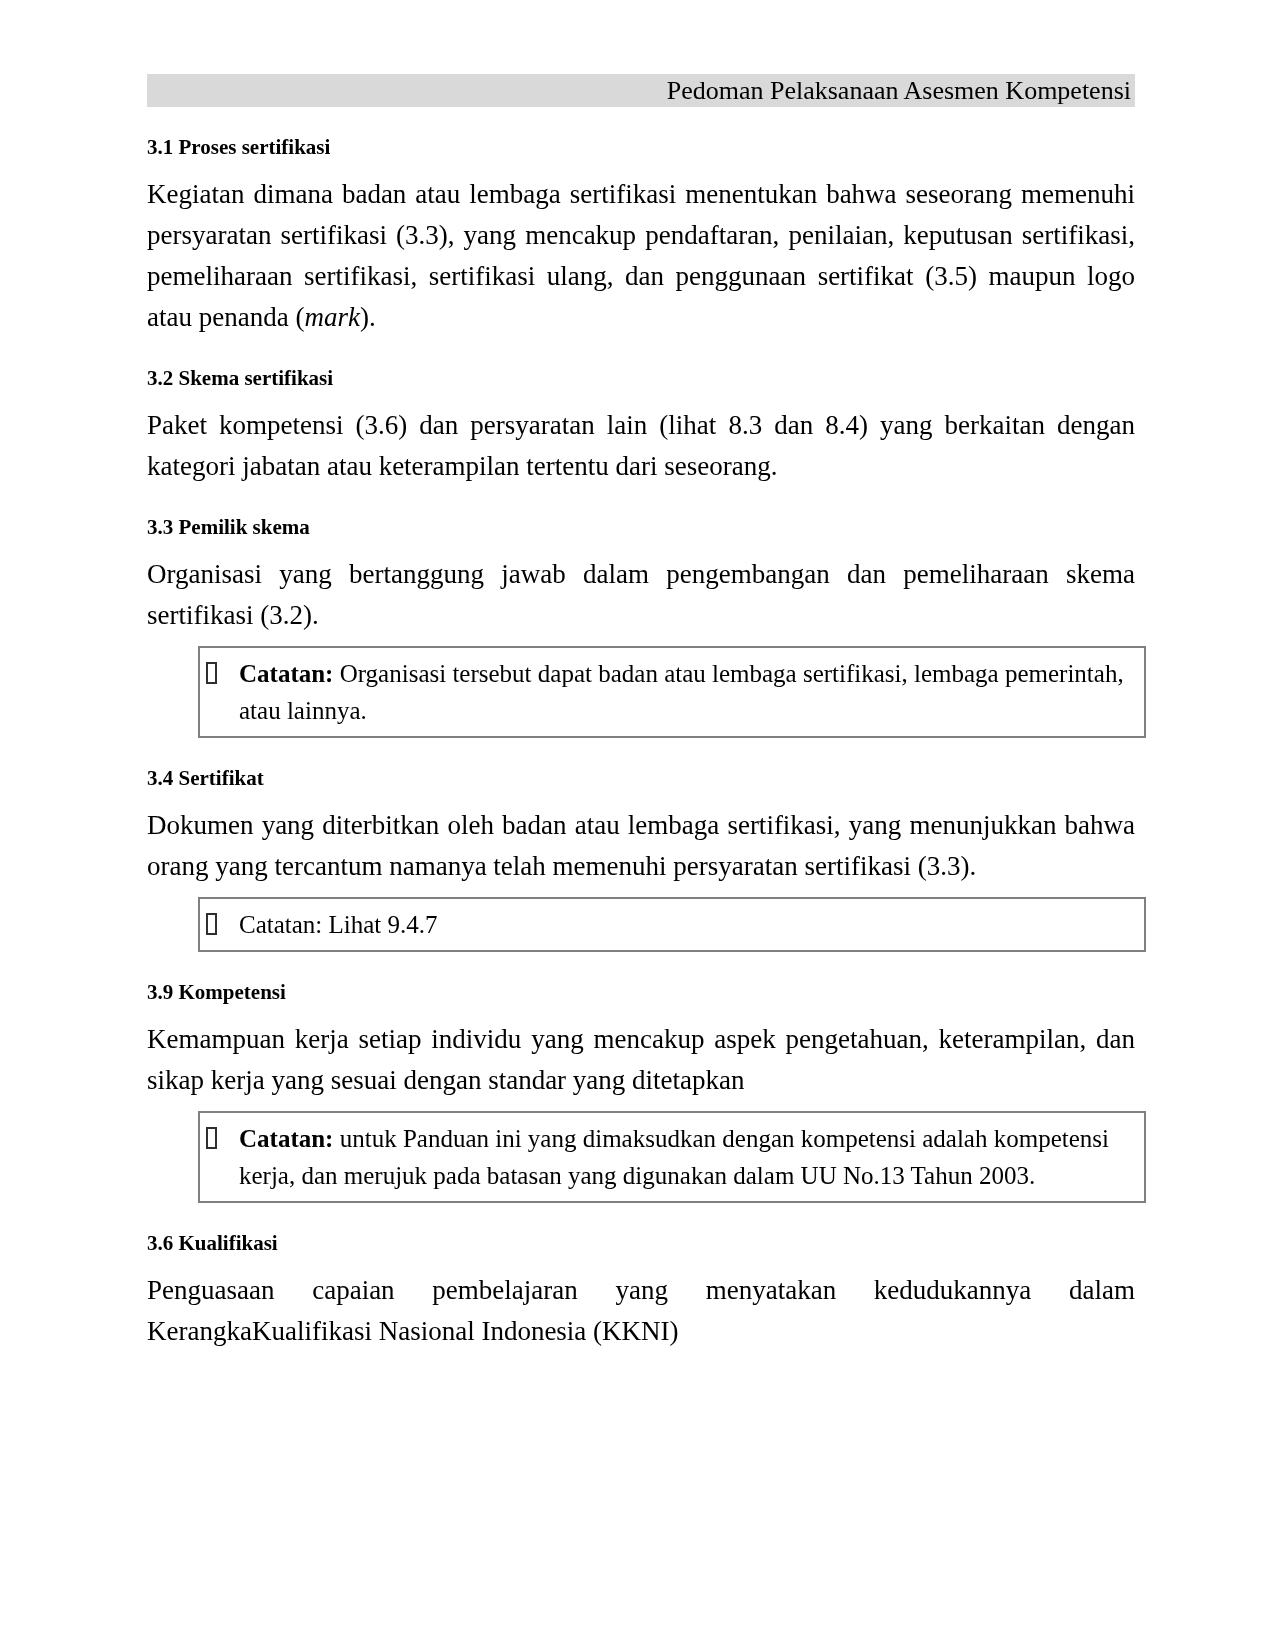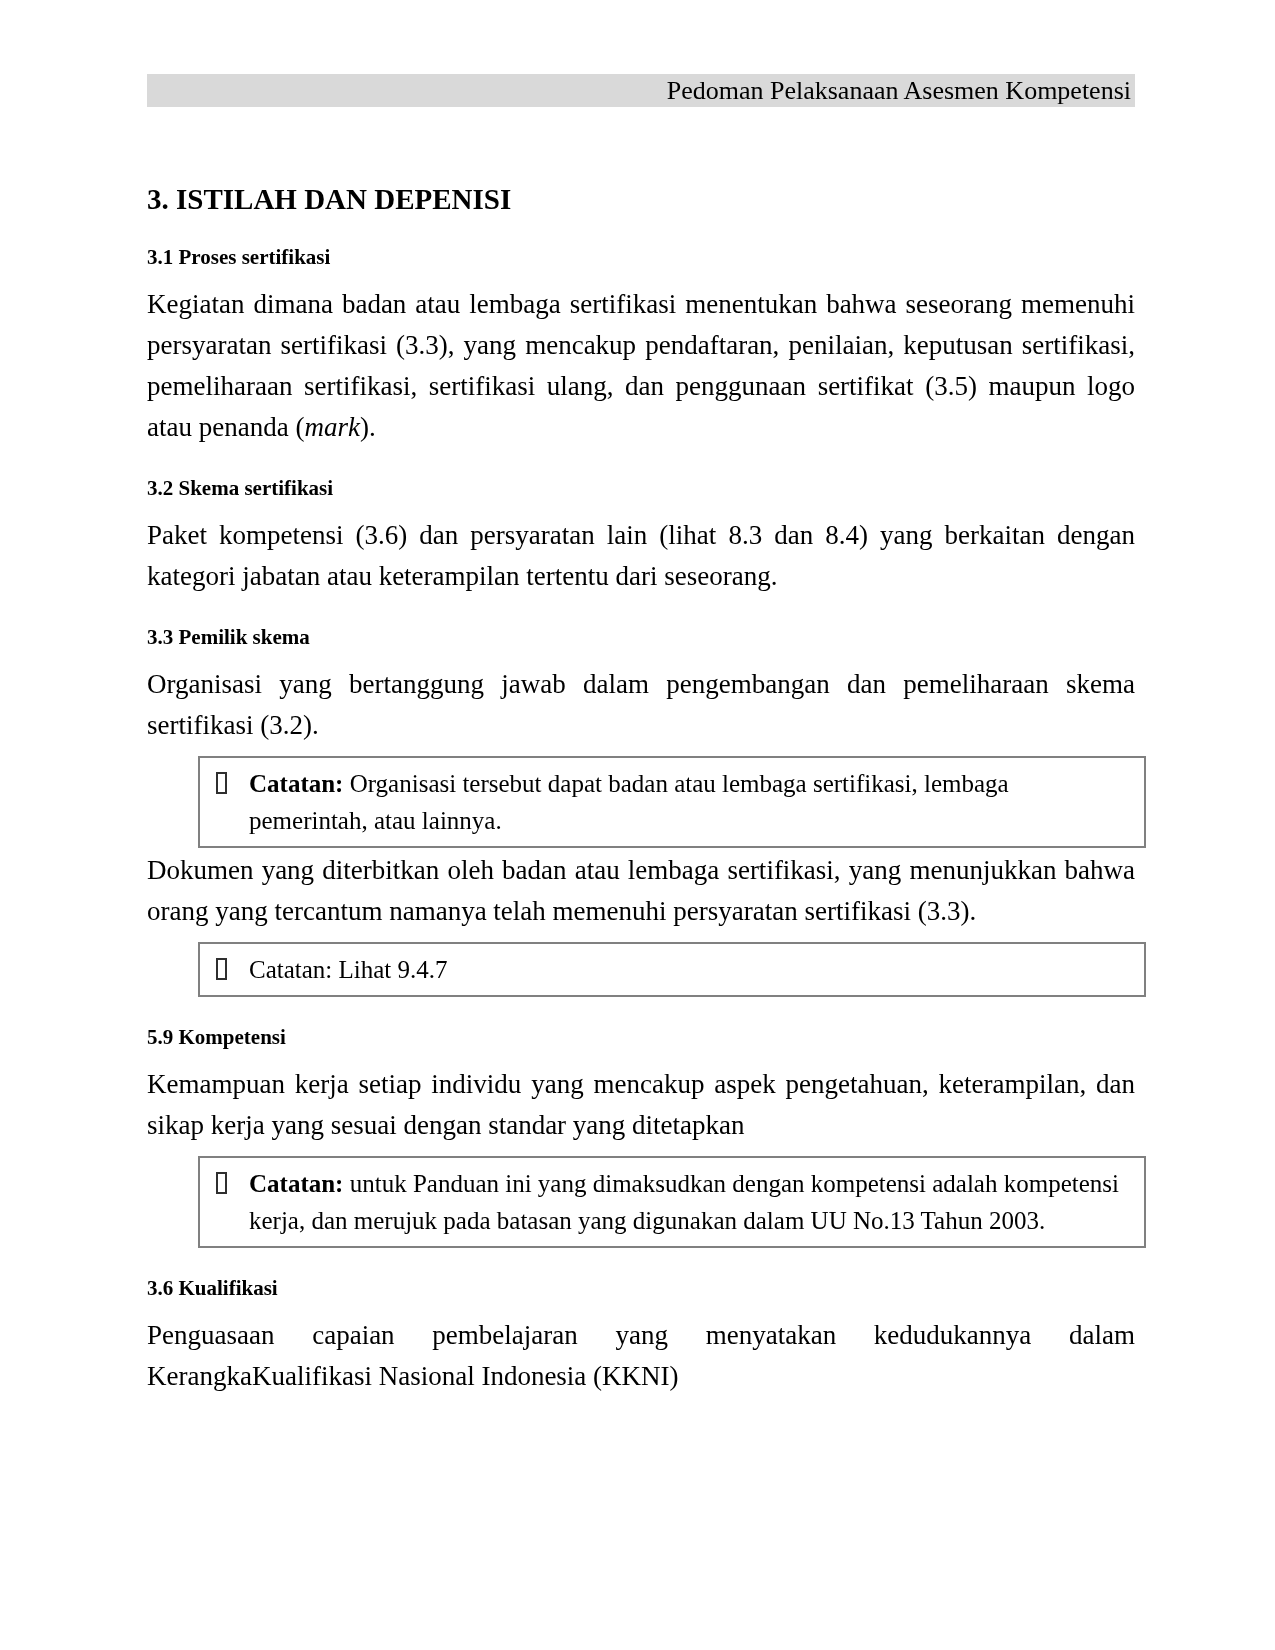--- a/index.html
+++ b/index.html
@@ -61,21 +61,21 @@
   p.doc-body {
     font-size: 27px;
     line-height: 41px;
     text-align: justify;
     margin: 0 0 0 0;
   }
   p.doc-body i { }
   .note-box {
     margin: 10px -11px 2px 51px;
     border: 2px solid #808080;
-    padding: 7px 14px 7px 16px;
+    padding: 7px 14px 7px 6px;
     display: flex;
     align-items: flex-start;
     gap: 22px;
     font-size: 25px;
     line-height: 37px;
   }
   .note-box .tofu {
     display: inline-block;
     width: 11px;
     height: 22px;
@@ -89,44 +89,44 @@
 <body>
 
 <div class="page">
 
   <div class="header-bar">
     <span>Pedoman Pelaksanaan Asesmen Kompetensi</span>
   </div>
 
   <div class="content">
 
-    <h1 class="doc-h1">3. ISTILAH DAN DEPENISI</h1>
 
     <h2 class="doc-h2">3.1 Proses sertifikasi</h2>
     <p class="doc-body"><span>Kegiatan dimana badan atau lembaga sertifikasi menentukan bahwa seseorang memenuhi persyaratan sertifikasi (3.3), yang mencakup pendaftaran, penilaian, keputusan sertifikasi, pemeliharaan sertifikasi, sertifikasi ulang, dan penggunaan sertifikat (3.5) maupun logo atau penanda (</span><i>mark</i><span>).</span></p>
 
     <h2 class="doc-h2">3.2 Skema sertifikasi</h2>
     <p class="doc-body">Paket kompetensi (3.6) dan persyaratan lain (lihat 8.3 dan 8.4) yang berkaitan dengan kategori jabatan atau keterampilan tertentu dari seseorang.</p>
 
     <h2 class="doc-h2">3.3 Pemilik skema</h2>
     <p class="doc-body">Organisasi yang bertanggung jawab dalam pengembangan dan pemeliharaan skema sertifikasi (3.2).</p>
 
     <div class="note-box">
       <span class="tofu"></span>
       <span class="note-text"><b>Catatan:</b><span> Organisasi tersebut dapat badan atau lembaga sertifikasi, lembaga pemerintah, atau lainnya.</span></span>
     </div>
 
+    <h2 class="doc-h2">3.4 Sertifikat</h2>
     <p class="doc-body">Dokumen yang diterbitkan oleh badan atau lembaga sertifikasi, yang menunjukkan bahwa orang yang tercantum namanya telah memenuhi persyaratan sertifikasi (3.3).</p>
 
     <div class="note-box">
       <span class="tofu"></span>
       <span class="note-text"><b></b><span>Catatan: Lihat 9.4.7</span></span>
     </div>
 
-    <h2 class="doc-h2">5.9 Kompetensi</h2>
+    <h2 class="doc-h2">3.9 Kompetensi</h2>
     <p class="doc-body">Kemampuan kerja setiap individu yang mencakup aspek pengetahuan, keterampilan, dan sikap kerja yang sesuai dengan standar yang ditetapkan</p>
 
     <div class="note-box">
       <span class="tofu"></span>
       <span class="note-text"><b>Catatan:</b><span> untuk Panduan ini yang dimaksudkan dengan kompetensi adalah kompetensi kerja, dan merujuk pada batasan yang digunakan dalam UU No.13 Tahun 2003.</span></span>
     </div>
 
     <h2 class="doc-h2">3.6 Kualifikasi</h2>
     <p class="doc-body">Penguasaan capaian pembelajaran yang menyatakan kedudukannya dalam KerangkaKualifikasi Nasional Indonesia (KKNI)</p>
 

